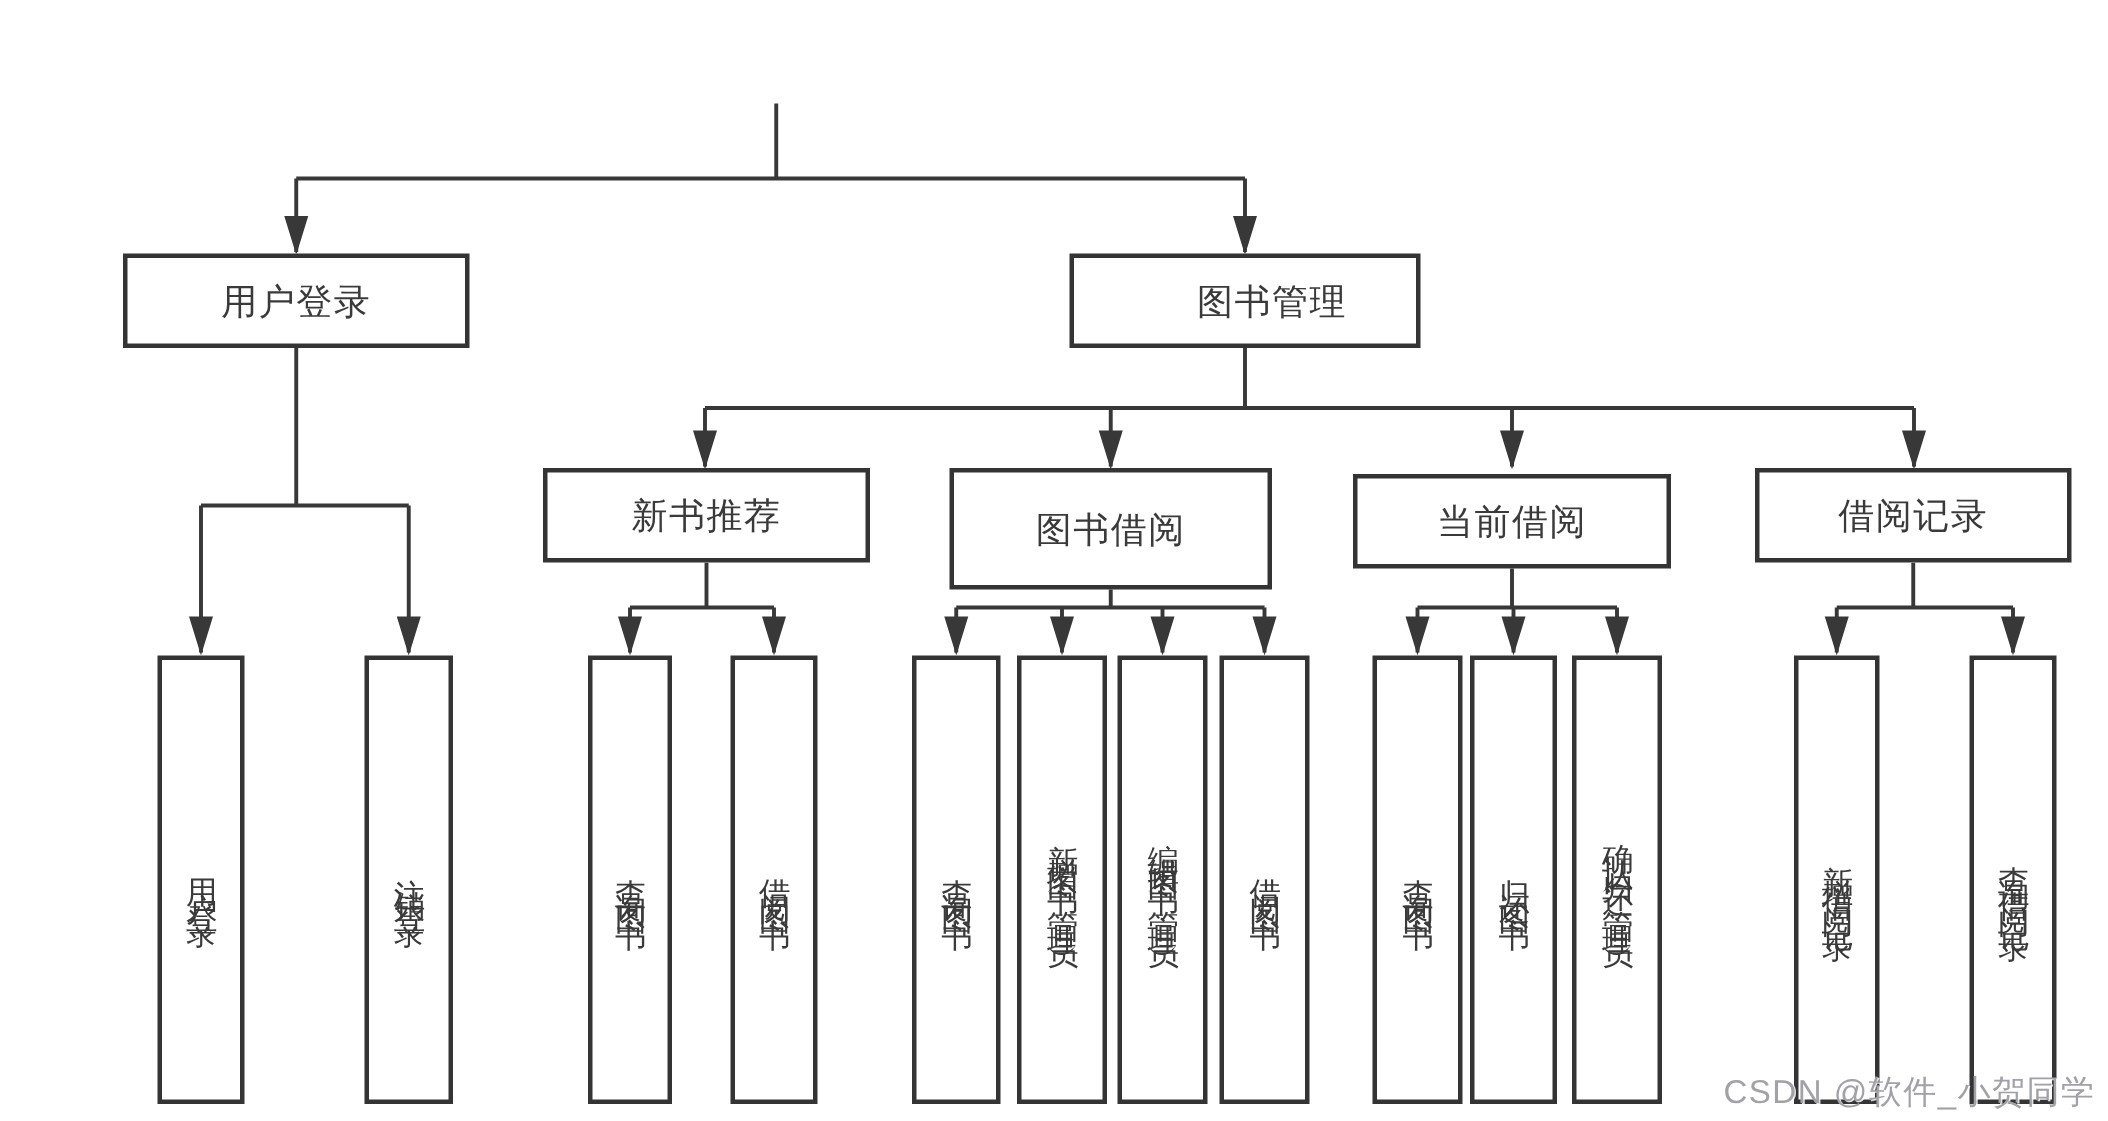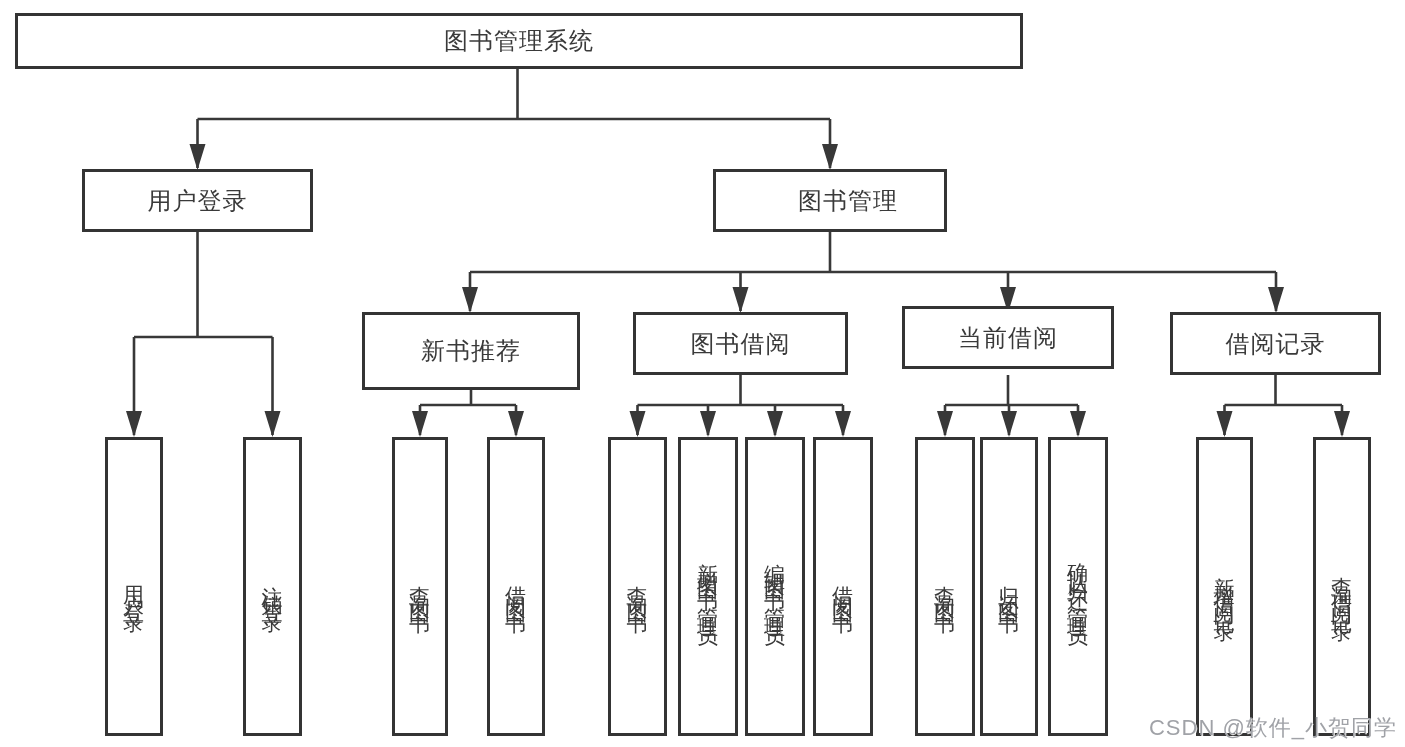--- a/index.html
+++ b/index.html
@@ -110,38 +110,35 @@
       M708 437 L700 411 L716 411 Z
       M775 437 L767 411 L783 411 Z
       M843 437 L835 411 L851 411 Z
       M945 437 L937 411 L953 411 Z
       M1009 437 L1001 411 L1017 411 Z
       M1078 437 L1070 411 L1086 411 Z
       M1224.5 437 L1216.5 411 L1232.5 411 Z
       M1342 437 L1334 411 L1350 411 Z"></path>
   </svg>
 
-  <div class="hbox" style="left:15px; top:13px; width:1008px; height:56px;">
-    <span>图书管理系统</span>
-  </div>
 
   <div class="hbox" style="left:82px; top:169px; width:231px; height:63px;">
     <span>用户登录</span>
   </div>
   <div class="hbox" style="left:713px; top:169px; width:234px; height:63px;padding-left:36px;">
     <span>图书管理</span>
   </div>
 
-  <div class="hbox" style="left:362px; top:312px; width:218px; height:78px;">
+  <div class="hbox" style="left:362px; top:312px; width:218px; height:63px;">
     <span>新书推荐</span>
   </div>
-  <div class="hbox" style="left:633px; top:312px; width:215px; height:63px;">
+  <div class="hbox" style="left:633px; top:312px; width:215px; height:81px;">
     <span>图书借阅</span>
   </div>
-  <div class="hbox" style="left:902px; top:306px; width:212px; height:63px;">
+  <div class="hbox" style="left:902px; top:316px; width:212px; height:63px;">
     <span>当前借阅</span>
   </div>
   <div class="hbox" style="left:1170px; top:312px; width:211px; height:63px;">
     <span>借阅记录</span>
   </div>
 
   <div class="vbox" style="left:105px; width:58px;">
     <span class="vtext">用户登录</span>
   </div>
   <div class="vbox" style="left:243px; width:59px;">

